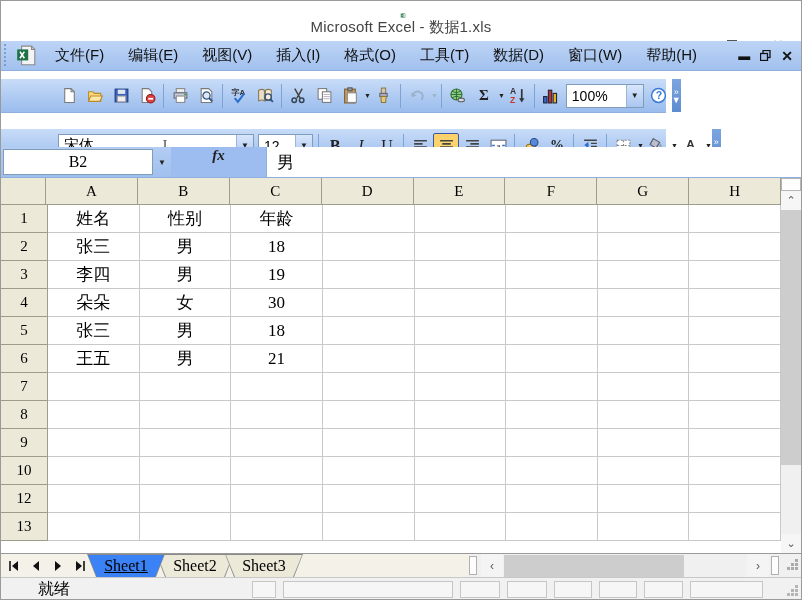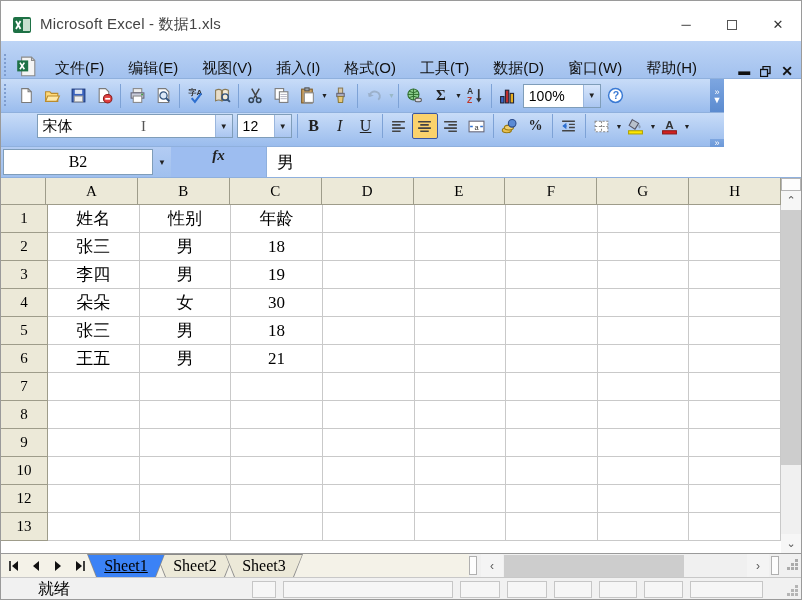--- a/index.html
+++ b/index.html
@@ -1,47 +1,47 @@
 <!DOCTYPE html>
 <html><head>
 <meta charset="utf-8">
 <style>
   * { box-sizing: border-box; margin: 0; padding: 0; }
   html,body { width:802px; height:600px; overflow:hidden; }
   body { font-family:"Liberation Sans", sans-serif; background:#fff; position:relative;
          border:1px solid #9a9a9a; }
 
   
-  .titlebar { position:absolute; top:4px; left:0; width:800px; height:40px; background:#ffffff;
-              display:flex; align-items:center; border-bottom:1px solid #e9e9e9;}
+  .titlebar { position:absolute; top:12px; left:0; width:800px; height:40px; background:#ffffff;
+              display:flex; align-items:center; border-bottom:1px solid #e9e9e9;flex-direction:column;}
   .titlebar .app-icon { width:20px; height:20px; margin:0 8px 0 11px; }
   .titlebar .title-text { font-size:15px; color:#444; letter-spacing:.2px; }
   .win-controls { margin-left:auto; display:flex; height:100%; }
   .win-btn { width:46px; height:100%; display:flex; align-items:center; justify-content:center;
              color:#333; font-size:13px; }
   .win-btn .maxbox { width:10px; height:10px; border:1px solid #555; display:block; }
 
   
-  .menubar { position:absolute; top:40px; left:0; width:800px; height:38px;
-             background:linear-gradient(#bdd4f6,#a2c1ee); display:flex; align-items:flex-end;
+  .menubar { position:absolute; top:40px; left:0; width:800px; height:30px;
+             background:linear-gradient(#bdd4f6,#a2c1ee); display:flex; align-items:center;
              border-bottom:1px solid #8fb0dd; }
   .grip { width:5px; height:24px; margin:0 4px 0 3px;
           background:repeating-linear-gradient(#7d9cce 0 2px, transparent 2px 4px);
           background-size:2px 4px; background-repeat:repeat-y; }
   .menubar .doc-icon { width:22px; height:22px; margin:0 6px 0 2px; }
   .menu-item { font-size:15px; color:#111; padding:6px 12px; white-space:nowrap; }
   .doc-controls { margin-left:auto; display:flex; align-items:center; gap:10px; padding-right:8px; }
   .doc-btn { color:#111; font-size:12px; font-weight:bold; line-height:1; }
 
   
-  .toolbar { position:absolute; left:0; width:723px; height:34px;
+  .toolbar { position:absolute; left:0; width:665px; height:34px;
              background:linear-gradient(#c8dcf8,#9abced); display:flex; align-items:center;
-             border-bottom:1px solid #8fb0dd; }
+             border-bottom:1px solid #8fb0dd;padding-left:48px; }
   #std-toolbar { top:78px; }
-  #fmt-toolbar { top:112px;flex-direction:column; }
+  #fmt-toolbar { top:128px; }
   .tb-btn { width:26px; height:26px; display:flex; align-items:center; justify-content:center;
             border:1px solid transparent; border-radius:2px; position:relative; }
   .tb-btn svg { width:17px; height:17px; }
   .tb-btn.active { background:#fbd26c; border:1px solid #3a57a5; }
   .tb-btn.disabled { opacity:.55; }
   .tb-sep { width:1px; height:24px; background:#7da2d6; margin:0 3px; }
   .dd-arrow { font-size:7px; color:#222; margin-left:1px; }
   .dd-arrow.disabled { color:#8aa; opacity:.6;}
   .combo { height:24px; background:#fff; border:1px solid #7f9db9; display:flex;
            align-items:center; font-size:14px; padding-left:5px; margin:0 2px; }

